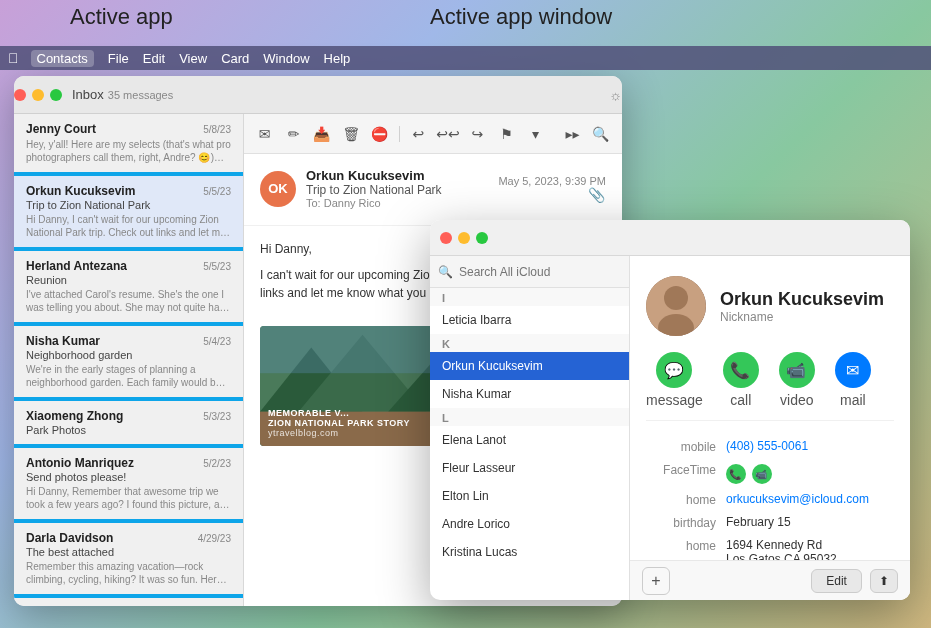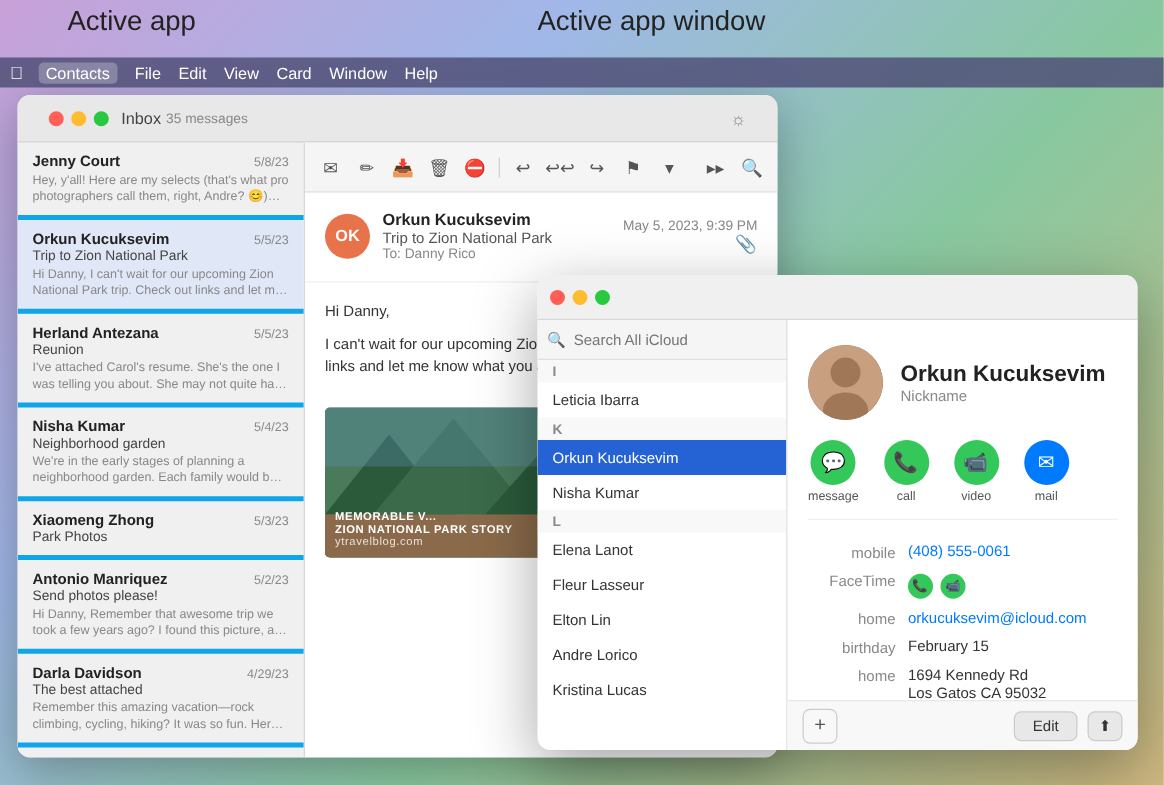--- a/index.html
+++ b/index.html
@@ -67,21 +67,21 @@
       overflow: hidden;
       display: flex;
       flex-direction: column;
     }
 
     .mail-titlebar {
       height: 38px;
       background: #e8e8e8;
       display: flex;
       align-items: center;
-      padding: 0 25px;
+      padding: 0 0;
       border-bottom: 1px solid #d0d0d0;
       flex-shrink: 0;
     }
     .traffic-lights {
       display: flex;
       gap: 6px;
       margin-right: 10px;
     }
     .traffic-light {
       width: 12px;
@@ -379,21 +379,21 @@
       display: flex;
       align-items: center;
       justify-content: center;
       font-size: 16px;
       margin-bottom: 4px;
     }
     .action-message { background: #34c759; color: white; }
     .action-call { background: #34c759; color: white; }
     .action-video { background: #34c759; color: white; }
     .action-mail { background: #007aff; color: white; }
-    .contact-action-label { font-size: 10px; color: #555; }
+    .contact-action-label { font-size: 14px; color: #555; }
 
     .contact-field {
       display: flex;
       margin-bottom: 8px;
       font-size: 12px;
     }
     .contact-field-label {
       width: 70px;
       color: #888;
       text-align: right;
@@ -470,21 +470,21 @@
       display: inline-flex;
       align-items: center;
       justify-content: center;
       font-size: 10px;
       color: white;
     }
   </style>
 </head>
 <body>
 
-<div class="annotation" style="top: 4px; left: 54px;">Active app</div>
+<div class="annotation" style="top: 4px; left: 70px;">Active app</div>
 
 <div class="annotation" style="top: 4px; left: 430px;">Active app window</div>
 
 <div class="menu-bar">
   <span class="apple-logo"></span>
   <span class="menu-item active">Contacts</span>
   <span class="menu-item">File</span>
   <span class="menu-item">Edit</span>
   <span class="menu-item">View</span>
   <span class="menu-item">Card</span>

